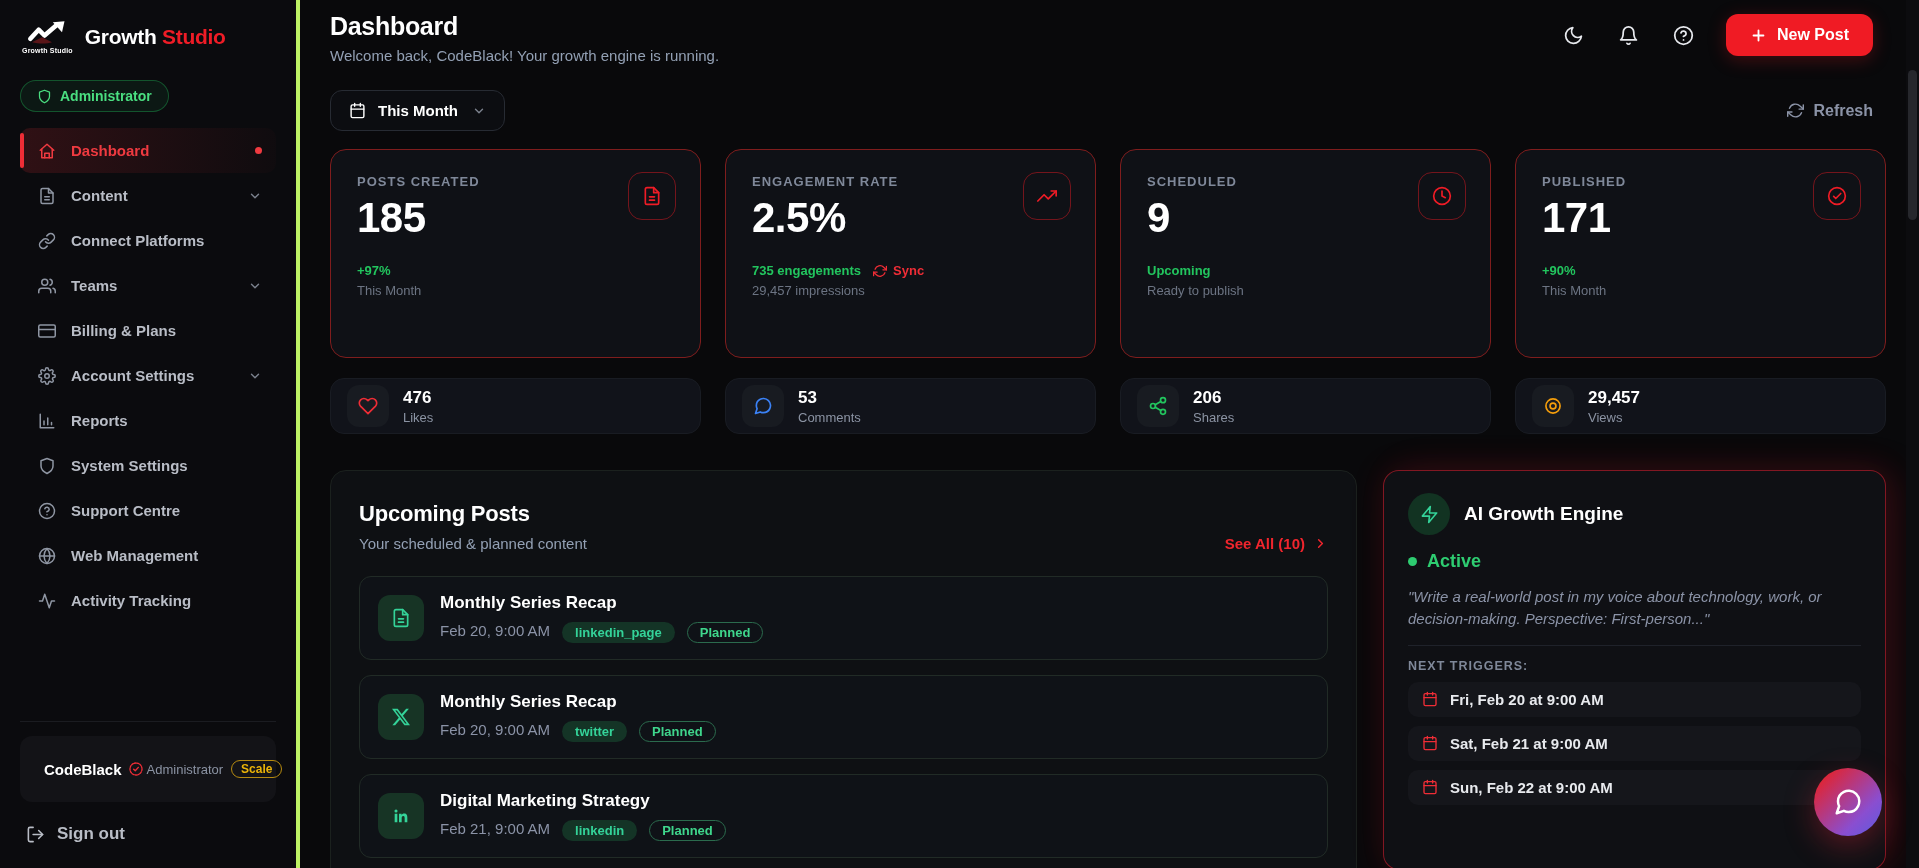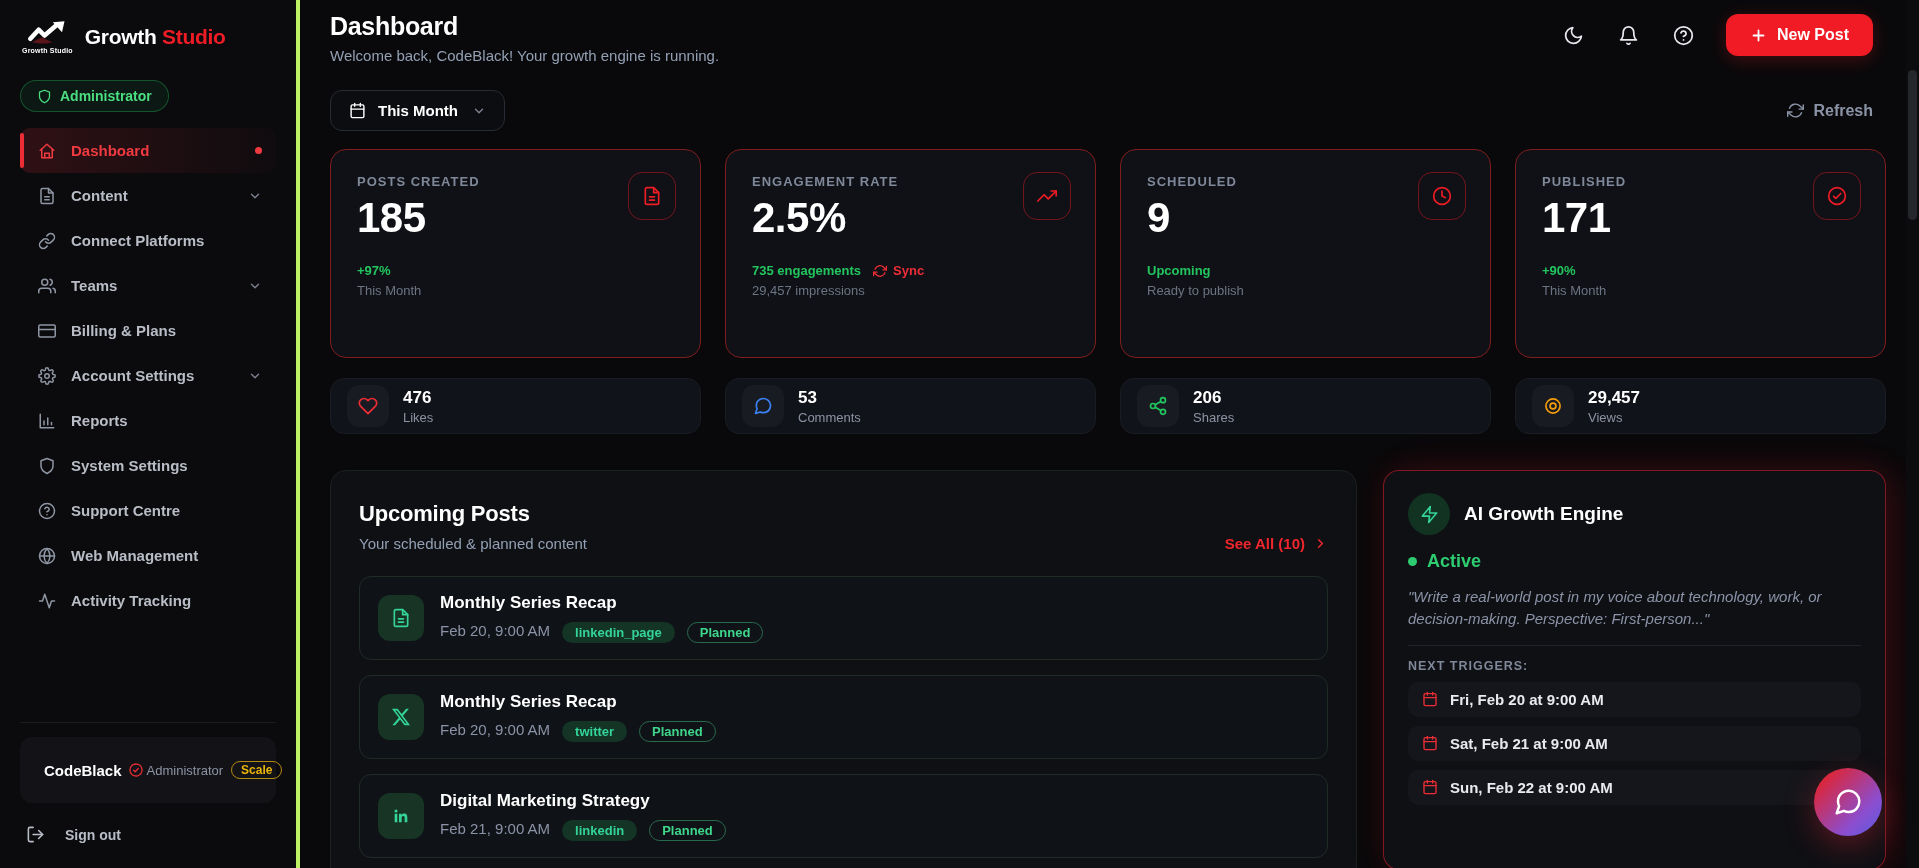--- a/index.html
+++ b/index.html
@@ -55,22 +55,22 @@
     background:radial-gradient(circle at 40% 35%, #9a9aa0 0%, #6d6d73 35%, #3a3a40 75%, #232327 100%);
   }
   .user-meta { display:flex; flex-direction:row; gap:3px; }
   .user-name-row { display:flex; align-items:center; gap:6px; font-size:15px; font-weight:800; }
   .user-role-row { display:flex; align-items:center; gap:8px; font-size:13px; color:#8b93a3; }
   .plan-badge {
     border:1px solid #b58a10; color:#eab308; font-size:12px; font-weight:700;
     padding:1px 9px; border-radius:999px;
   }
   .signout {
-    margin-top:16px; display:flex; align-items:center; gap:20px; padding:6px 6px;
-    color:#b9bdc6; font-size:14px; font-weight:600; cursor:pointer;
+    margin-top:16px; display:flex; align-items:center; gap:12px; padding:6px 6px;
+    color:#b9bdc6; font-size:17px; font-weight:600; cursor:pointer;
   }
 
   
   .main { flex:1; display:flex; flex-direction:column; position:relative; }
   .topbar { display:flex; justify-content:space-between; align-items:flex-start; padding:12px 46px 0 30px; }
   .page-title { font-size:25px; font-weight:800; letter-spacing:-.3px; }
   .page-sub { margin-top:6px; font-size:15px; color:#93a0b4; }
   .top-actions { display:flex; align-items:center; gap:30px; margin-top:2px; }
   .icon-btn { background:none; border:none; color:#e7e9ee; cursor:pointer; padding:2px; }
   .new-post-btn {

